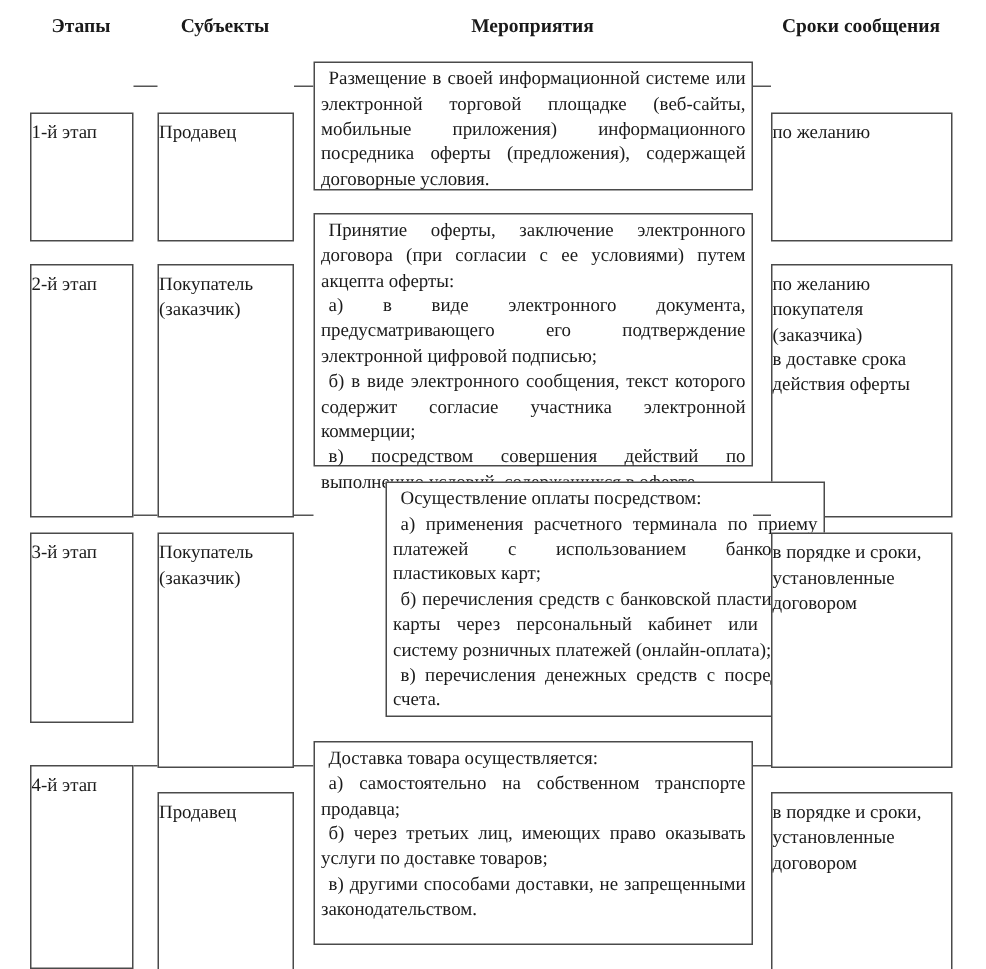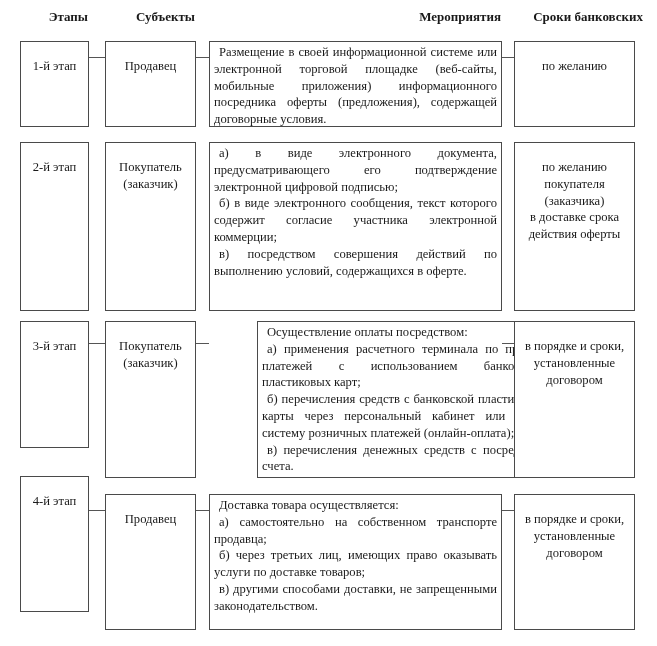--- a/index.html
+++ b/index.html
@@ -1,33 +1,33 @@
 <!DOCTYPE html>
 <html><head>
 <meta charset="utf-8">
 <style>
   html, body { margin: 0; padding: 0; background: #ffffff; }
   body { width: 657px; height: 646px; position: relative; overflow: hidden;
          font-family: "Liberation Serif", "DejaVu Serif", serif; color: #1a1a1a; }
-  .hdr { position: absolute; top: 9px; font-weight: bold; font-size: 13px; text-align: right; }
+  .hdr { position: absolute; top: 9px; font-weight: bold; font-size: 13px; text-align: center; }
   .box { position: absolute; border: 1.3px solid #4a4a4a; box-sizing: border-box; background: #fff;
          font-size: 12.6px; line-height: 16.8px; }
-  .box.center { text-align: center; padding-top: 16px; }
+  .box.center { text-align: left; padding-top: 4px; margin-top: 34px; }
   .box.text { padding: 2px 4px 0 4px; text-align: justify; }
   .box.text p { margin: 0; text-align: justify; text-align-last: left; }
   .box.text p.ind { text-indent: 5px; }
   .conn { position: absolute; height: 1.3px; background: #555; }
 </style>
 </head>
 <body>
 
 <div class="hdr" style="left:20px;width:68px;">Этапы</div>
 <div class="hdr" style="left:105px;width:90px;">Субъекты</div>
 <div class="hdr" style="left:209px;width:292px;">Мероприятия</div>
-<div class="hdr" style="left:505px;width:138px;">Сроки банковских</div>
+<div class="hdr" style="left:505px;width:138px;">Сроки сообщения</div>
 
 <div>
   <div class="box center" style="left:20px;top:41px;width:69px;height:86px;">
     <div>1-й этап</div>
   </div>
   <div class="conn" style="left:89px;top:57px;width:16px;"></div>
   <div class="box center" style="left:105px;top:41px;width:91px;height:86px;">
     <div>Продавец</div>
   </div>
   <div class="conn" style="left:196px;top:57px;width:13px;"></div>
@@ -42,20 +42,21 @@
 
 <div>
   <div class="box center" style="left:20px;top:142px;width:69px;height:169px;">
     <div>2-й этап</div>
   </div>
   <div class="box center" style="left:105px;top:142px;width:91px;height:169px;">
     <div>Покупатель</div>
     <div>(заказчик)</div>
   </div>
   <div class="box text" style="left:209px;top:142px;width:293px;height:169px;">
+    <p class="ind">Принятие оферты, заключение электронного договора (при согласии с ее условиями) путем акцепта оферты:</p>
     <p class="ind">а) в виде электронного документа, предусматривающего его подтверждение электронной цифровой подписью;</p>
     <p class="ind">б) в виде электронного сообщения, текст которого содержит согласие участника электронной коммерции;</p>
     <p class="ind">в) посредством совершения действий по выполнению условий, содержащихся в оферте.</p>
   </div>
   <div class="box center" style="left:514px;top:142px;width:121px;height:169px;">
     <div>по желанию</div>
     <div>покупателя</div>
     <div>(заказчика)</div>
     <div>в доставке срока</div>
     <div>действия оферты</div>

